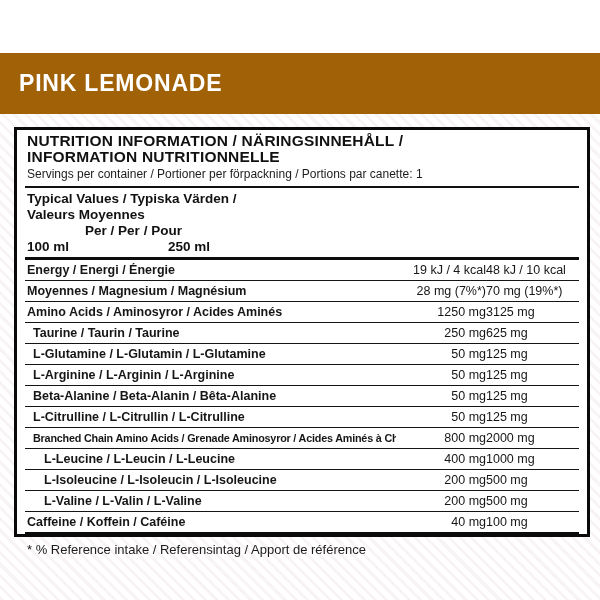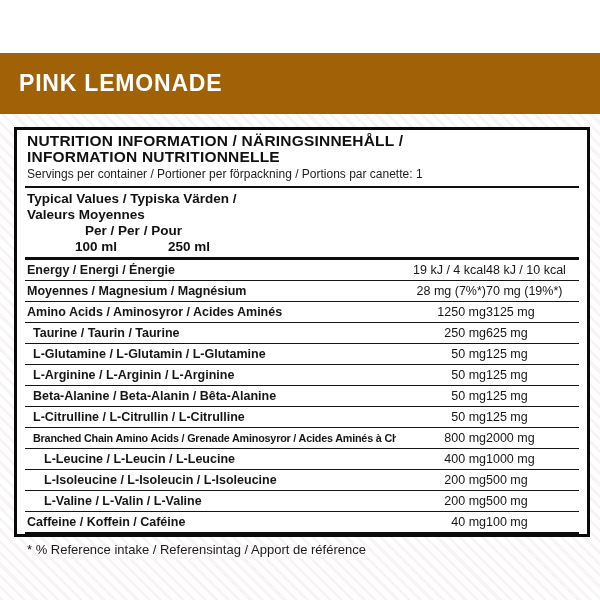--- a/index.html
+++ b/index.html
@@ -45,21 +45,21 @@
   .col-header{
     display:flex;align-items:flex-start;justify-content:space-between;
     padding:3px 2px 2px 2px;
     border-bottom:3px solid #0c0c0c;
     font-weight:bold;font-size:13.5px;line-height:16px;flex-direction:column;
   }
   .col-header .left{flex:1;}
   .col-header .right{width:183px;}
   .per-line{text-align:center;padding-left:30px;white-space:nowrap;}
   .ml-line{display:flex;}
-  .ml-line .c1{width:90px;text-align:right;}
+  .ml-line .c1{width:90px;text-align:left;}
   .ml-line .c2{width:93px;text-align:right;}
   .tbody{}
   .row{
     display:flex;align-items:center;
     min-height:20px;
     border-bottom:1.5px solid #141414;
     font-size:12.5px;line-height:14px;color:#161616;
   }
   .row:last-child{border-bottom:none;}
   .row .label{flex:1;padding-left:2px;white-space:nowrap;overflow:hidden;font-weight:bold;}

